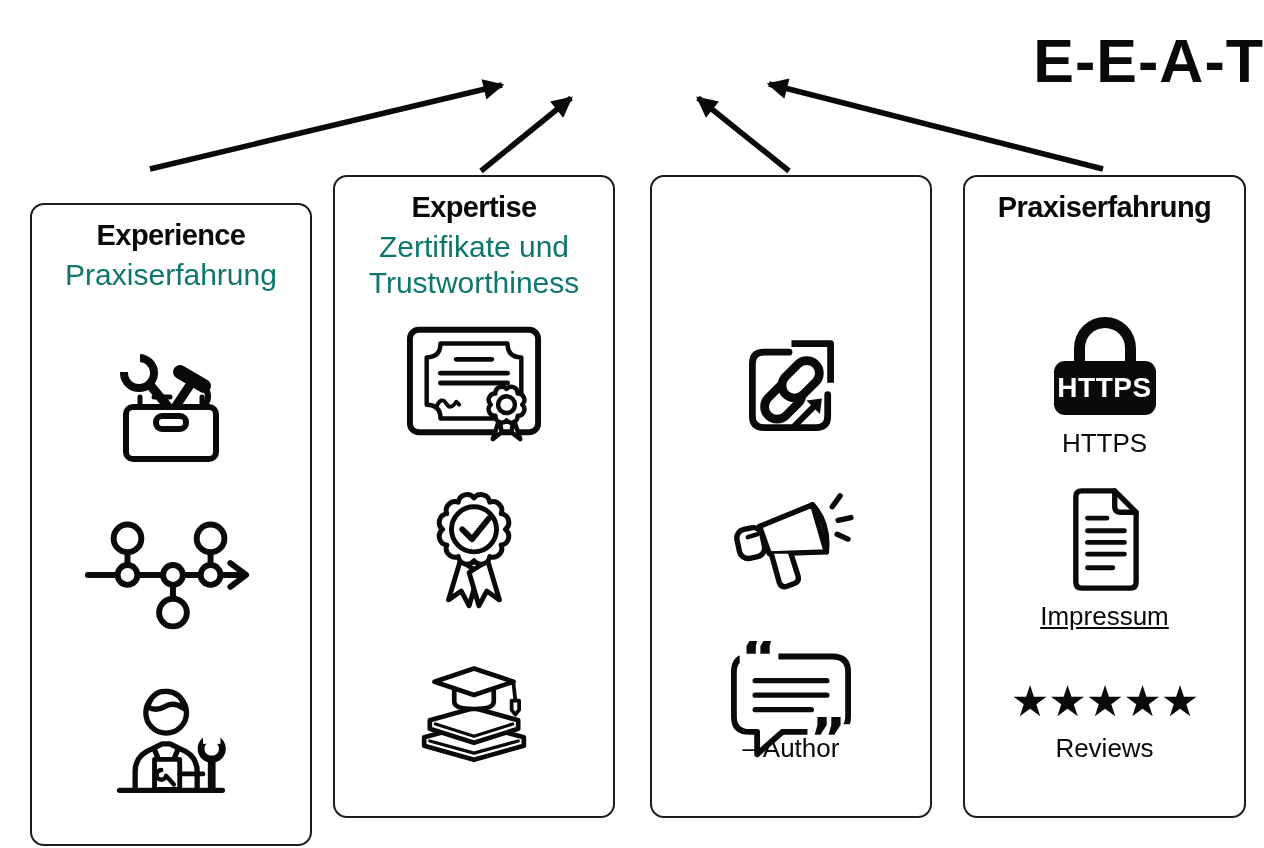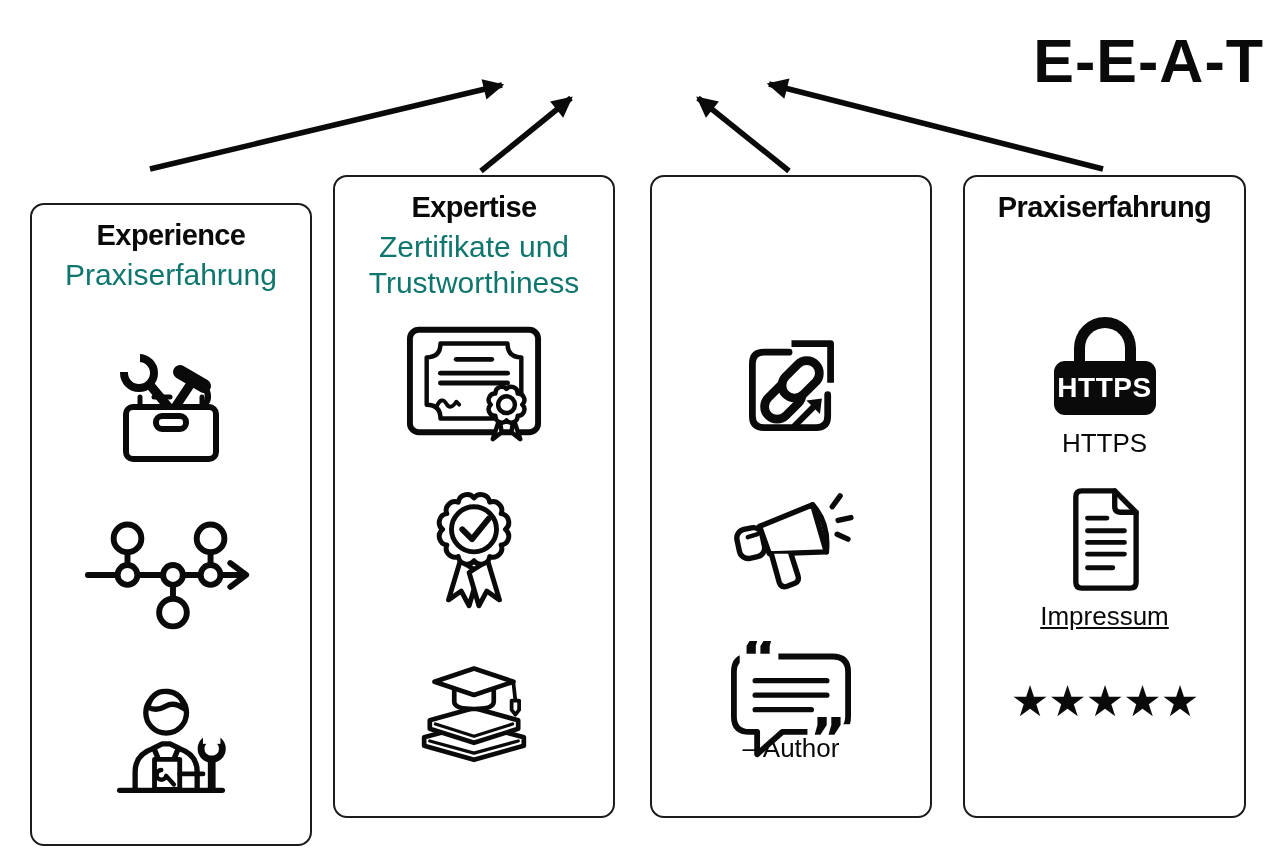--- a/index.html
+++ b/index.html
@@ -220,15 +220,16 @@
         <line x1="24" y1="32" x2="44" y2="32" stroke-width="5"></line>
         <line x1="24" y1="45" x2="62" y2="45" stroke-width="5"></line>
         <line x1="24" y1="57" x2="62" y2="57" stroke-width="5"></line>
         <line x1="24" y1="69" x2="62" y2="69" stroke-width="5"></line>
         <line x1="24" y1="83" x2="50" y2="83" stroke-width="5"></line>
       </g>
     </svg>
     <div class="caption" style="top:424px;text-decoration:underline;">Impressum</div>
 
     <div class="icon-slot stars" style="top:502px;">★★★★★</div>
+    <div class="caption" style="top:556px;">Reviews</div>
   </div>
 
 </div>
 
 </body></html>

